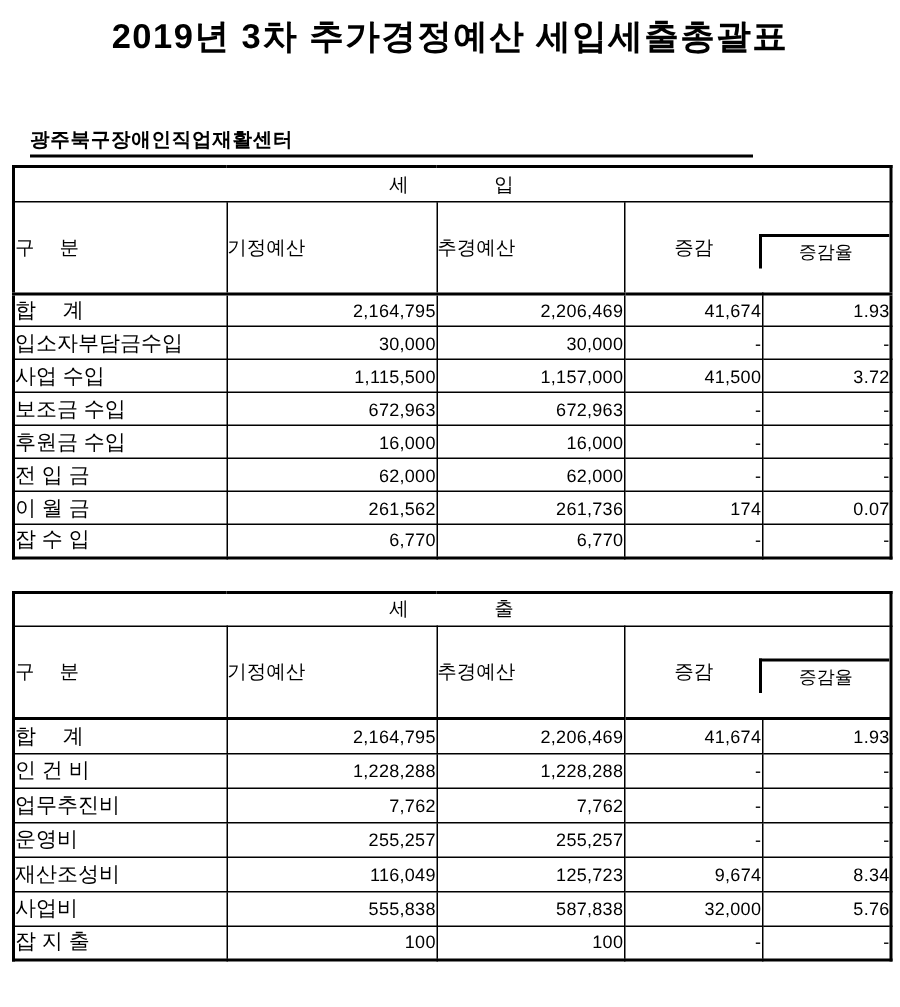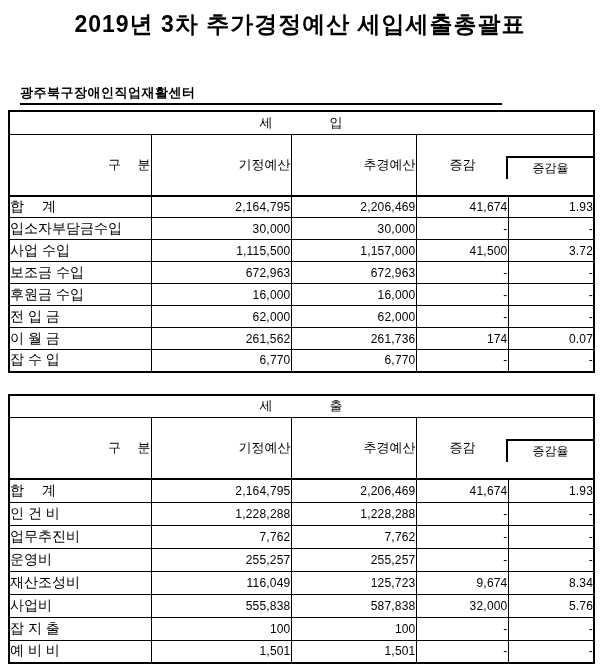--- a/index.html
+++ b/index.html
@@ -43,21 +43,21 @@
   table.budget th, table.budget td {
     border: 1px solid #000;
     overflow: hidden; padding: 0;
   }
   tr.t-title th {
     height: 23px; font-size: 13px; font-weight: normal;
     text-align: center; white-space: pre; letter-spacing: 1px;
   }
   tr.t-head th {
     height: 46px; font-size: 13px; font-weight: normal;
-    text-align: right; vertical-align: middle; white-space: pre;
+    text-align: left; vertical-align: middle; white-space: pre;
     border-bottom: 2px solid #000;
   }
   th.delta-th { position: relative; padding: 0; }
   .delta-label {
     position: absolute; left: 0; top: 0;
     width: 92px; height: 100%;
     display: flex; align-items: center; justify-content: center;
   }
   .rate-box {
     position: absolute; right: 0; bottom: 16px;
@@ -240,23 +240,16 @@
           <td class="num">32,000</td>
           <td class="num">5.76</td>
         </tr>
         <tr>
           <td class="lbl">잡 지 출</td>
           <td class="num">100</td>
           <td class="num">100</td>
           <td class="num">-</td>
           <td class="num">-</td>
         </tr>
-        <tr>
-          <td class="lbl">예 비 비</td>
-          <td class="num">1,501</td>
-          <td class="num">1,501</td>
-          <td class="num">-</td>
-          <td class="num">-</td>
-        </tr>
       </tbody>
   </table>
 
 </div>
 
 </body></html>

